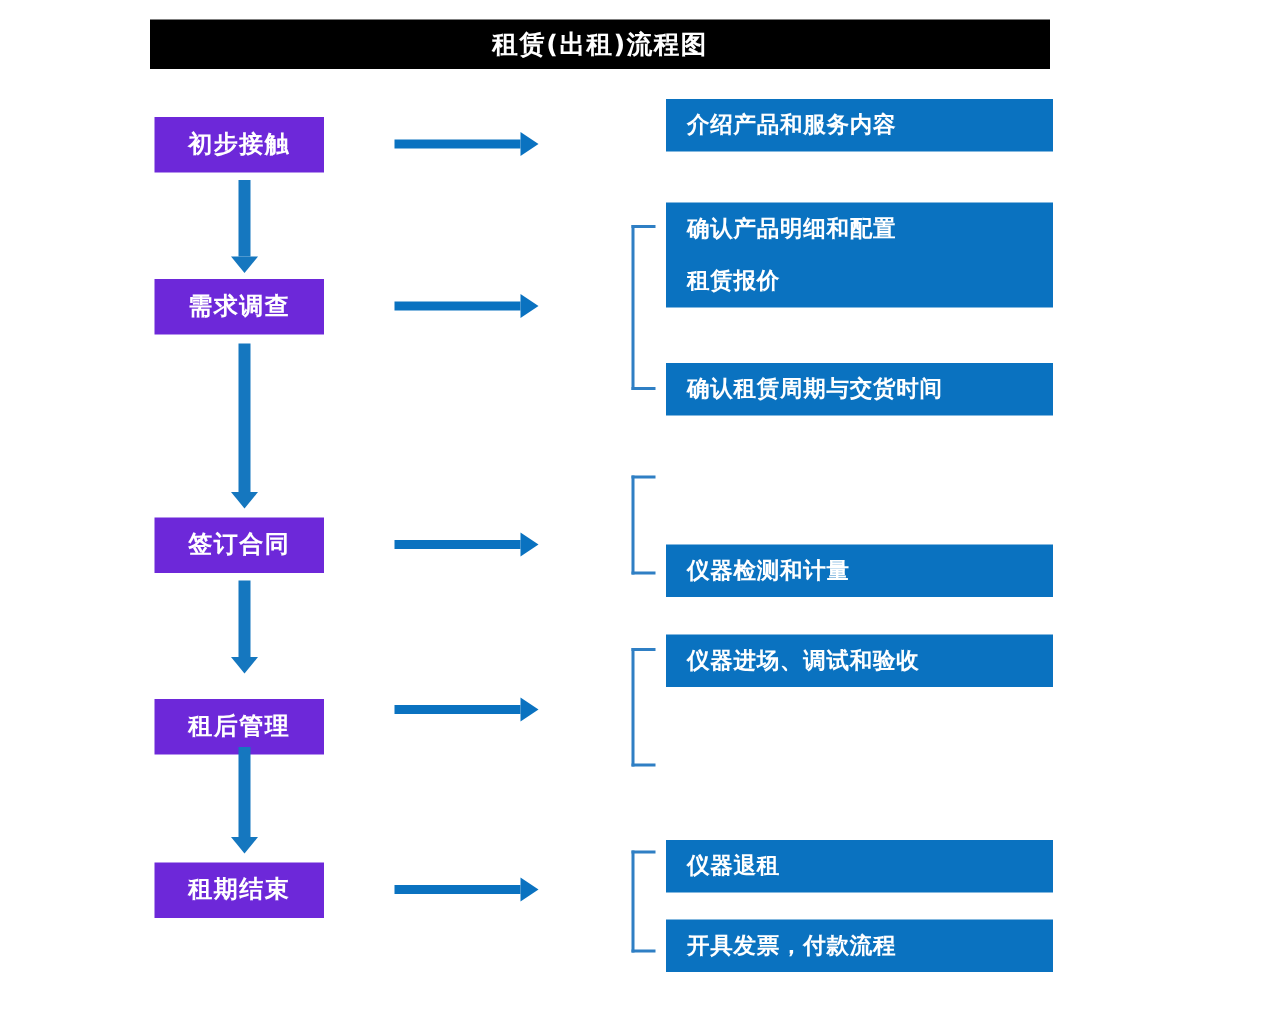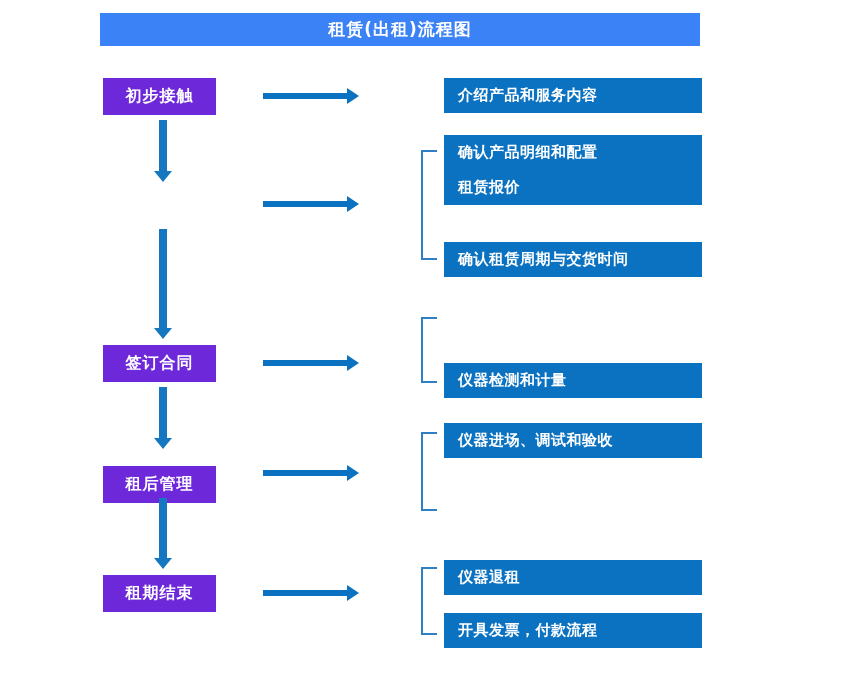--- a/index.html
+++ b/index.html
@@ -18,21 +18,21 @@
     width: 844px;
     height: 688px;
     background: #ffffff;
   }
   .title-bar {
     position: absolute;
     left: 100px;
     top: 13px;
     width: 600px;
     height: 33px;
-    background: #3b82f6;
+    background: #000000;
     color: #ffffff;
     font-size: 17px;
     font-weight: bold;
     display: flex;
     align-items: center;
     justify-content: center;
     letter-spacing: 1px;
   }
   .stage-box {
     position: absolute;
@@ -119,20 +119,21 @@
 </style>
 </head>
 <body>
 
 <div id="canvas">
 
   <div class="title-bar">租赁(出租)流程图</div>
 
   <div class="stage-box" style="top:78px;">初步接触</div>
 
+  <div class="stage-box" style="top:186px;">需求调查</div>
 
   <div class="stage-box" style="top:345px;">签订合同</div>
 
   <div class="stage-box" style="top:466px;">租后管理</div>
 
   <div class="stage-box" style="top:575px;">租期结束</div>
 
   <div class="v-arrow" style="left:154px; top:120px; height:62px;">
     <div class="shaft" style="height:51px;"></div>
     <div class="head" style="top:51px;"></div>
@@ -179,21 +180,21 @@
   </div>
 
   <div class="bracket" style="left:421px; top:150px; height:110px;"></div>
 
   <div class="bracket" style="left:421px; top:317px; height:66px;"></div>
 
   <div class="bracket" style="left:421px; top:432px; height:79px;"></div>
 
   <div class="bracket" style="left:421px; top:567px; height:68px;"></div>
 
-  <div class="detail-box" style="top:78px;">介绍产品和服务内容</div>
+  <div class="detail-box" style="top:66px;">介绍产品和服务内容</div>
 
   <div class="detail-box" style="top:135px;">确认产品明细和配置</div>
 
   <div class="detail-box" style="top:170px;">租赁报价</div>
 
   <div class="detail-box" style="top:242px;">确认租赁周期与交货时间</div>
 
 
   <div class="detail-box" style="top:363px;">仪器检测和计量</div>
 

